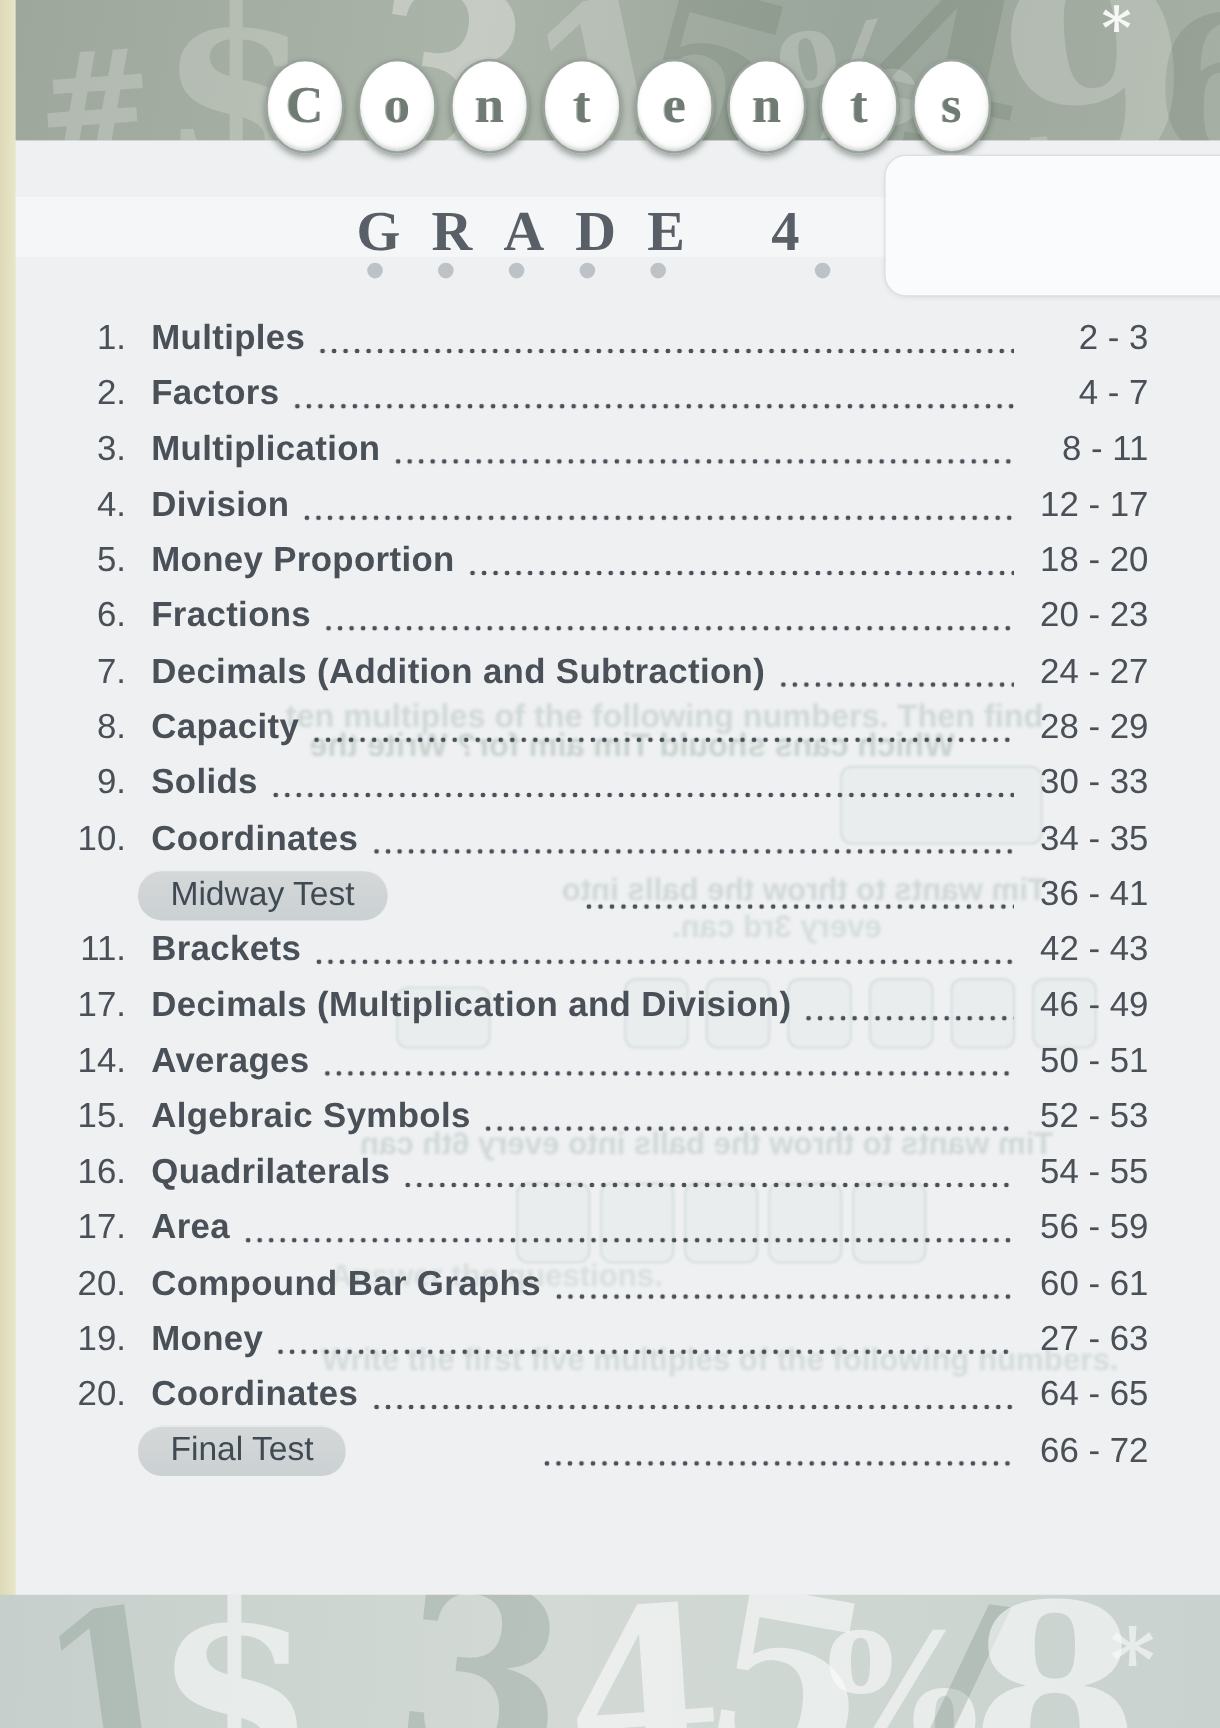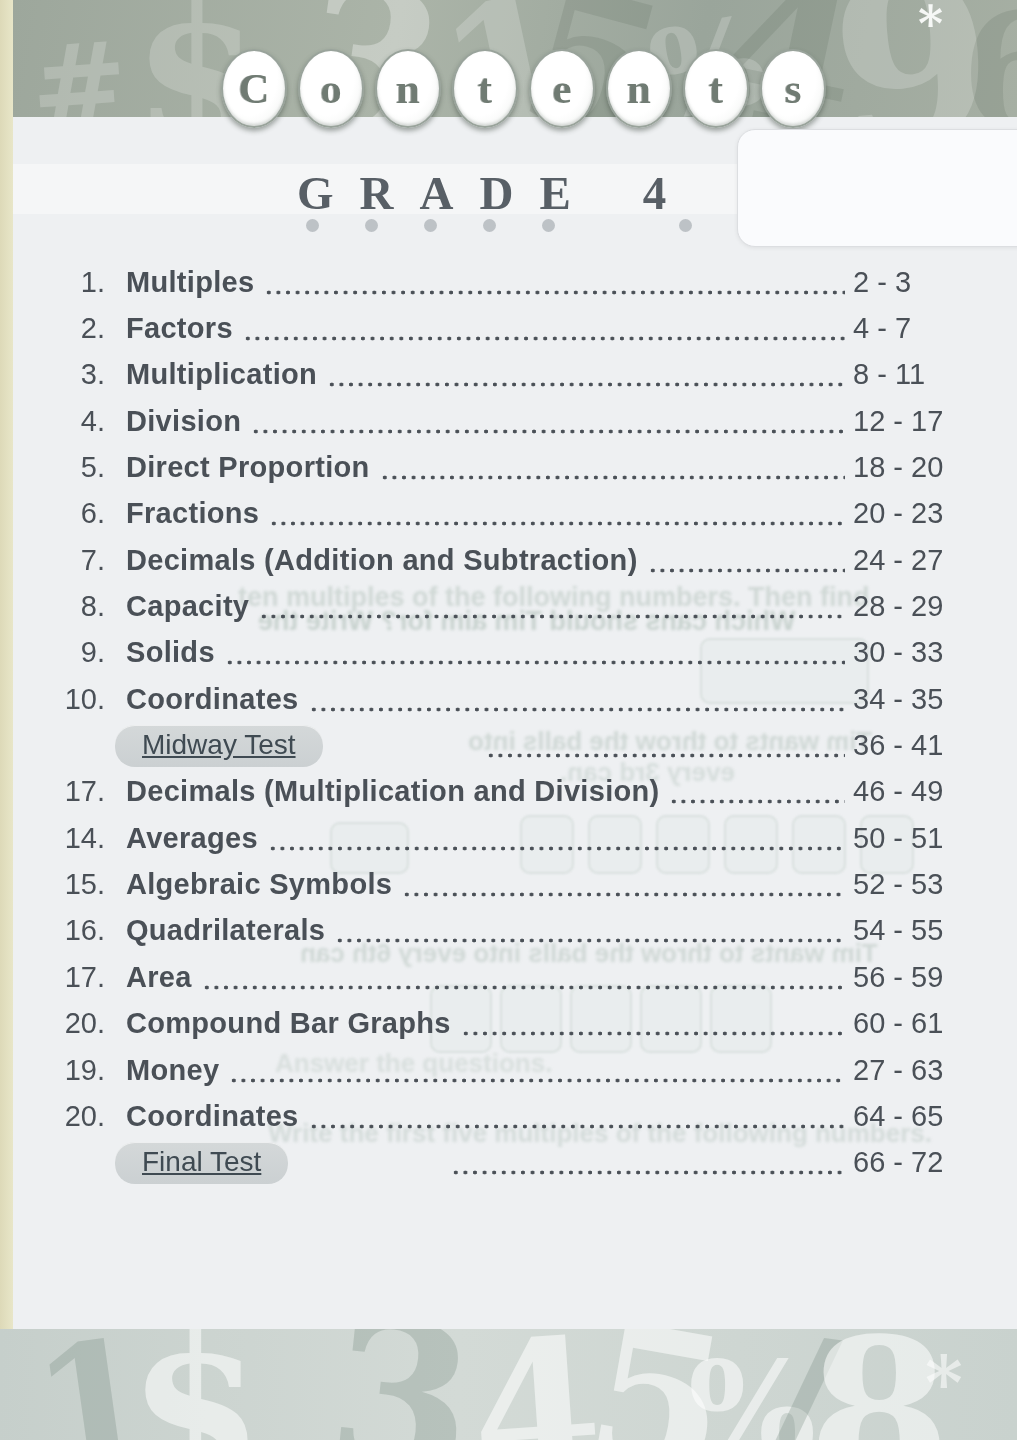--- a/index.html
+++ b/index.html
@@ -54,24 +54,24 @@
     background:rgba(200,212,206,.10);border-radius:10px;filter:blur(1px);}
 
   
   .toc{position:absolute;left:55px;top:259px;width:902px;}
   .row{display:flex;align-items:center;height:46.35px;color:var(--ink,#4a5057);}
   .row .num{width:50px;text-align:right;font-size:29px;margin-right:21px;flex:none;}
   .row .title{font-size:29px;white-space:nowrap;padding-right:10px;letter-spacing:.3px;font-weight:bold;}
   .row .leader{flex:1;height:5px;align-self:center;transform:translateY(10px);margin-right:8px;
     background-image:radial-gradient(circle, var(--ink,#4a5057) 1.7px, transparent 2.2px);
     background-size:9.6px 5px;background-repeat:repeat-x;background-position:left center;}
-  .row .pages{width:104px;font-size:29px;white-space:nowrap;flex:none;}
+  .row .pages{width:104px;text-align:right;font-size:29px;white-space:nowrap;flex:none;}
   .row .pill{margin-left:60px;flex:none;background:linear-gradient(var(--pill-bg,#d4d8d9),#cbd0d2);
     border-radius:20px;padding:4px 27px 6px;font-size:28px;color:var(--pill-ink,#3f4a52);
-    white-space:nowrap;box-shadow:inset 0 1px 0 rgba(255,255,255,.6);text-decoration:underline;}
+    white-space:nowrap;box-shadow:inset 0 1px 0 rgba(255,255,255,.6);}
   .row.test .leader{margin-left:163px;}
 </style>
 </head>
 <body style="--page-bg: #eef0f2; --strip: #e8e6c8; --ink: #4a5057; --grade-ink: #585f66; --medallion-ink: #707b73; --medallion-ring: #99a39b; --dot: #bdc2c6; --pill-bg: #d4d8d9; --pill-ink: #3f4a52; --sticker: #fafbfd;">
 
 <div class="page">
 
   <div class="strip"></div>
 
   <div class="banner">
@@ -173,21 +173,21 @@
         <div class="pages">8 - 11</div>
       </div>
       <div class="row">
         <div class="num">4.</div>
         <div class="title">Division</div>
         <div class="leader"></div>
         <div class="pages">12 - 17</div>
       </div>
       <div class="row">
         <div class="num">5.</div>
-        <div class="title">Direct Proportion</div>
+        <div class="title">Money Proportion</div>
         <div class="leader"></div>
         <div class="pages">18 - 20</div>
       </div>
       <div class="row">
         <div class="num">6.</div>
         <div class="title">Fractions</div>
         <div class="leader"></div>
         <div class="pages">20 - 23</div>
       </div>
       <div class="row">
@@ -211,20 +211,26 @@
       <div class="row">
         <div class="num">10.</div>
         <div class="title">Coordinates</div>
         <div class="leader"></div>
         <div class="pages">34 - 35</div>
       </div>
       <div class="row test">
         <div class="pill">Midway Test</div>
         <div class="leader"></div>
         <div class="pages">36 - 41</div>
+      </div>
+      <div class="row">
+        <div class="num">11.</div>
+        <div class="title">Brackets</div>
+        <div class="leader"></div>
+        <div class="pages">42 - 43</div>
       </div>
       <div class="row">
         <div class="num">17.</div>
         <div class="title">Decimals (Multiplication and Division)</div>
         <div class="leader"></div>
         <div class="pages">46 - 49</div>
       </div>
       <div class="row">
         <div class="num">14.</div>
         <div class="title">Averages</div>

